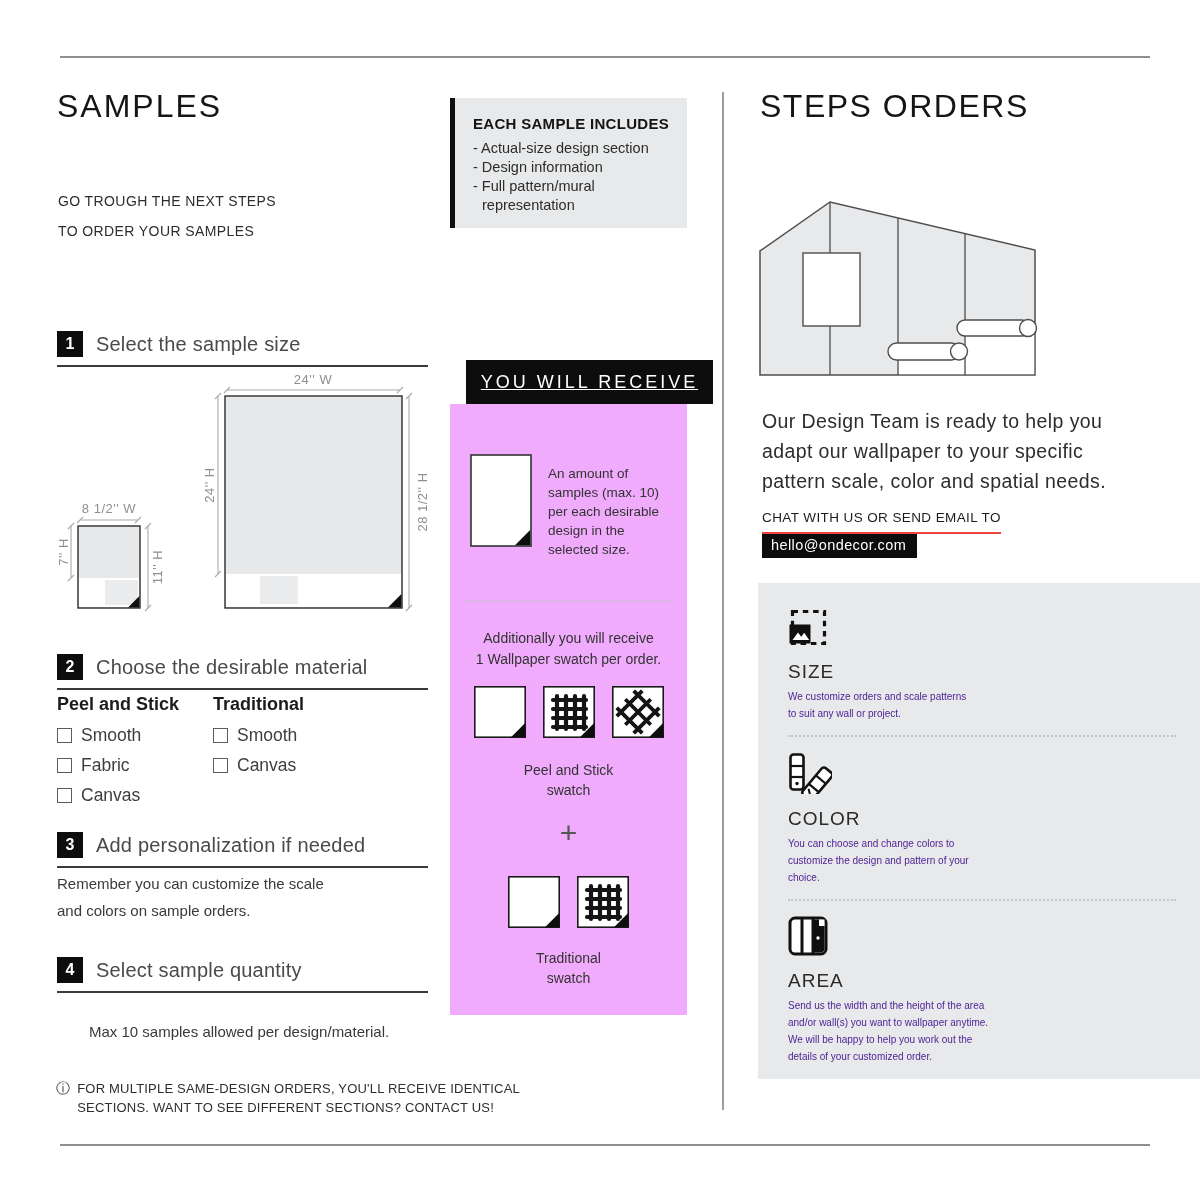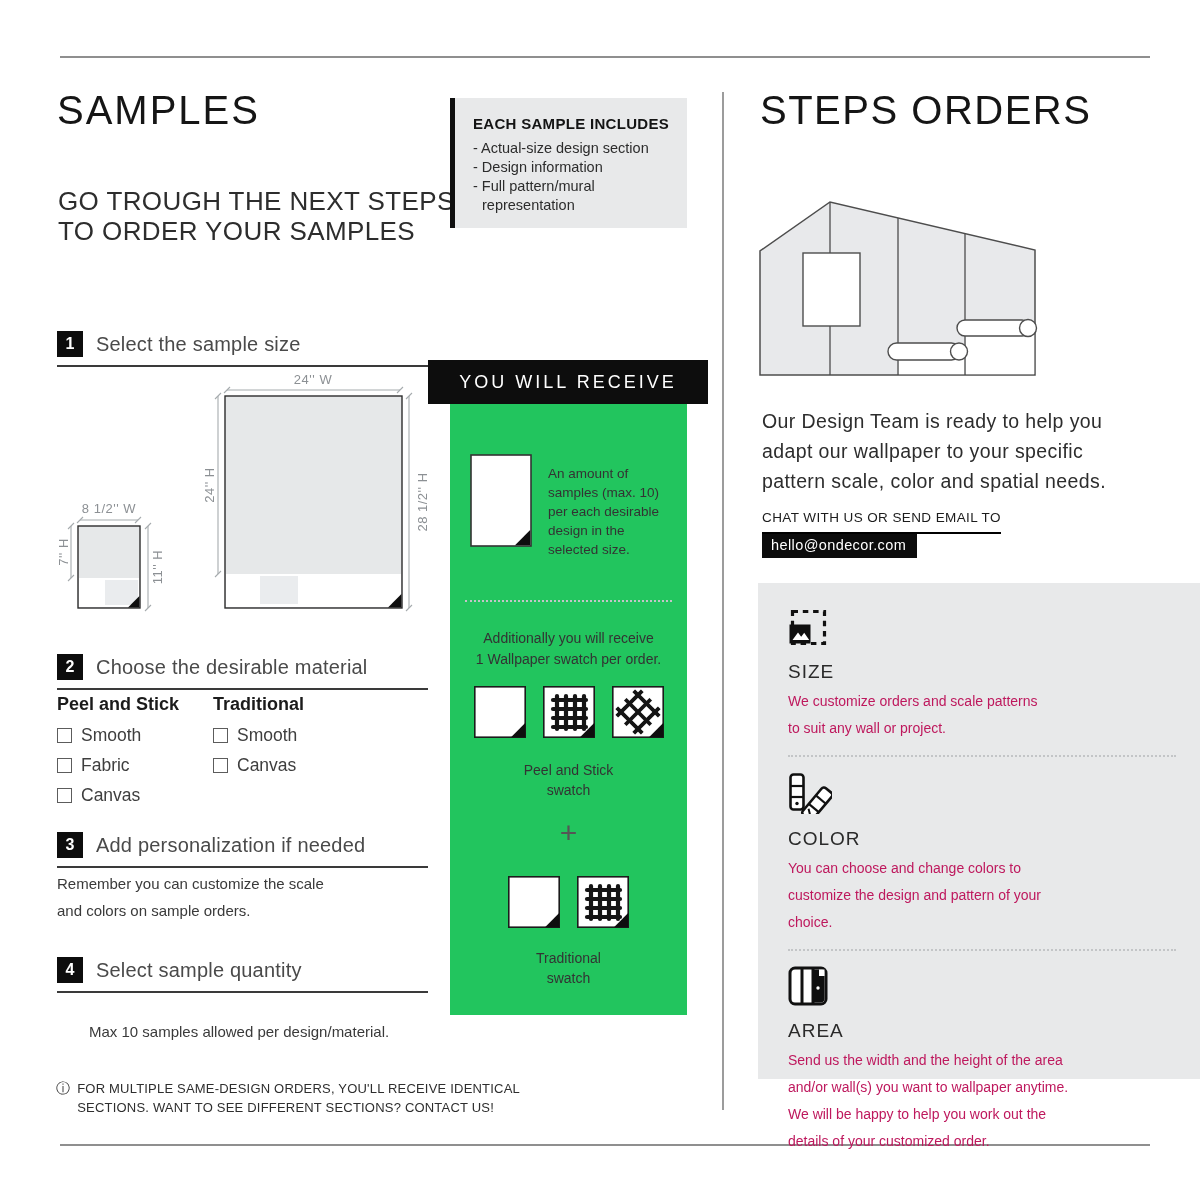--- a/index.html
+++ b/index.html
@@ -4,22 +4,22 @@
 <style>
   html,body{margin:0;padding:0;background:#fff;}
   .canvas{position:relative;width:1200px;height:1200px;background:#fff;overflow:hidden;
           font-family:"Liberation Sans", sans-serif;color:#2b2b2b;}
   .abs{position:absolute;}
   .prel{white-space:pre-line;}
 
   .rule{background:#8f8f8f;height:2px;width:1090px;left:60px;}
   .vdiv{background:#9c9c9c;width:2px;}
 
-  .big-title{font-size:40px;font-weight:500;letter-spacing:2px;color:#151515;}
-  .intro{font-size:26px;line-height:30px;font-weight:500;letter-spacing:.4px;color:#2d2d2d;}
+  .big-title{font-size:32px;font-weight:500;letter-spacing:2px;color:#151515;}
+  .intro{font-size:14px;line-height:30px;font-weight:500;letter-spacing:.4px;color:#2d2d2d;}
 
   .includes{background:#e8e9ea;border-left:5px solid #0f0f0f;box-sizing:border-box;
             padding:17px 12px 7px 18px;}
   .includes .t{font-size:15px;font-weight:700;letter-spacing:.3px;color:#141414;margin-bottom:7px;}
   .includes .it{font-size:14.5px;line-height:19px;color:#2c2c2c;padding-left:9px;text-indent:-9px;}
 
   .step{display:flex;align-items:center;border-bottom:2px solid #3a3a3a;padding-bottom:8px;box-sizing:border-box;}
   .badge{width:26px;height:26px;background:#0d0d0d;color:#fff;font-size:16px;font-weight:700;
          display:flex;align-items:center;justify-content:center;margin-right:13px;flex:0 0 auto;}
   .step .lbl{font-size:20px;color:#4a4a4a;letter-spacing:.2px;}
@@ -27,36 +27,36 @@
   .mat-title{font-size:18px;font-weight:700;color:#1b1b1b;margin-bottom:10px;}
   .opt{display:flex;align-items:center;margin-bottom:9px;font-size:17.5px;color:#3e3e3e;}
   .cb{width:13px;height:13px;border:1.5px solid #5c5c5c;margin-right:9px;flex:0 0 auto;}
 
   .note{font-size:15px;line-height:27px;color:#3a3a3a;}
   .footnote{display:flex;font-size:13px;line-height:19px;letter-spacing:.2px;color:#2e2e2e;}
   .footnote .ic{margin-right:7px;font-size:14px;line-height:18px;}
 
   .rcv-header{background:#0d0d0d;color:#fff;display:flex;align-items:center;justify-content:center;
               font-size:18px;letter-spacing:3px;}
-  .rcv-panel{background:#22c55e;text-decoration:underline;}
+  .rcv-panel{background:#f0abfc;text-decoration:underline;}
   .amount-text{font-size:13.5px;line-height:19px;color:#333;}
   .dotted{border-top:2px dotted #c3c5c7;height:0;}
   .add-text{font-size:14px;line-height:21px;color:#333;text-align:center;}
   .sw-label{font-size:14px;line-height:20px;color:#333;text-align:center;}
   .plus{font-size:30px;font-weight:300;color:#555;text-align:center;}
   .sw-row{display:flex;justify-content:center;gap:17px;}
 
   .chat{font-size:13.5px;letter-spacing:.4px;font-weight:500;color:#1c1c1c;
-        border-bottom:2px solid #000000;padding-bottom:7px;display:inline-block;min-width:226px;}
+        border-bottom:2px solid #ef4444;padding-bottom:7px;display:inline-block;min-width:226px;}
   .email{background:#0c0c0c;color:#fff;font-size:14.5px;letter-spacing:.4px;
          display:inline-block;padding:3px 11px 5px 9px;}
 
   .features{background:#e8e9ea;box-sizing:border-box;padding:24px 30px 20px 30px;}
   .feat-name{font-size:19px;letter-spacing:1px;color:#2a2a2a;margin:10px 0 5px 0;}
-  .feat-text{font-size:14px;line-height:27px;color:#be185d;}
+  .feat-text{font-size:10px;line-height:17px;color:#4c1d95;}
   .feat-div{border-top:2px dotted #c3c5c7;margin:13px 0 15px 0;}
 </style>
 </head>
 <body>
 
 <div class="canvas">
 
   <div class="abs rule" style="top:56px;"></div>
   <div class="abs rule" style="top:1144px;"></div>
   <div class="abs vdiv" style="left:722px;top:92px;height:1018px;"></div>
@@ -165,21 +165,21 @@
     <div class="lbl">Select sample quantity</div>
   </div>
   <div class="abs note" style="left:57px;top:1018px;margin-left:32px;">Max 10 samples allowed per design/material.</div>
 
   <div class="abs footnote" style="left:56px;top:1079px;width:480px;">
     <span class="ic">ⓘ</span>
     <span class="prel">FOR MULTIPLE SAME-DESIGN ORDERS, YOU'LL RECEIVE IDENTICAL
 SECTIONS. WANT TO SEE DIFFERENT SECTIONS? CONTACT US!</span>
   </div>
 
-  <div class="abs rcv-header" style="left:428px;top:360px;width:280px;height:44px;">YOU WILL RECEIVE</div>
+  <div class="abs rcv-header" style="left:466px;top:360px;width:247px;height:44px;text-decoration:underline;">YOU WILL RECEIVE</div>
 
   <div class="abs rcv-panel" style="left:450px;top:404px;width:237px;height:611px;">
 
     <svg class="abs" style="left:20px;top:50px;" width="62" height="93" viewBox="0 0 62 93">
       <rect x="1" y="1" width="60" height="91" fill="#fff" stroke="#333" stroke-width="1.6"></rect>
       <path d="M60.2 76 V91.2 H45 Z" fill="#0e0e0e"></path>
     </svg>
     <div class="abs amount-text prel" style="left:98px;top:60px;width:134px;">An amount of
 samples (max. 10)
 per each desirable

